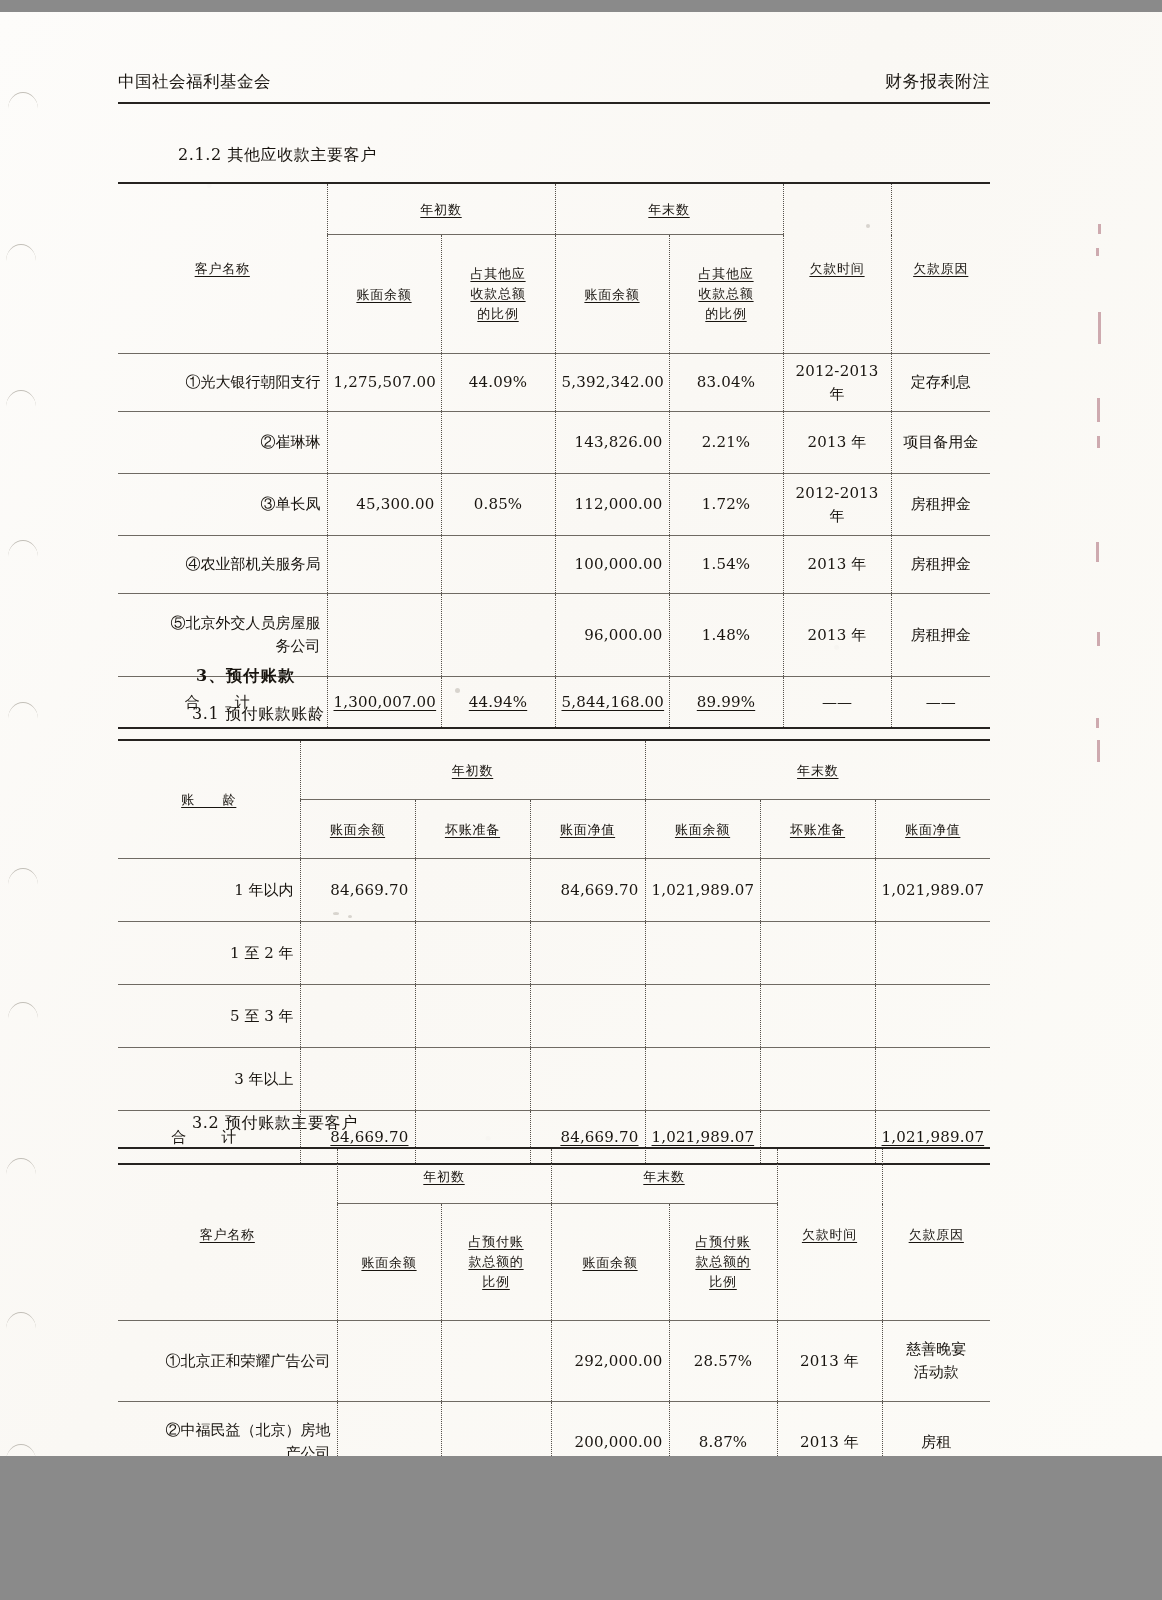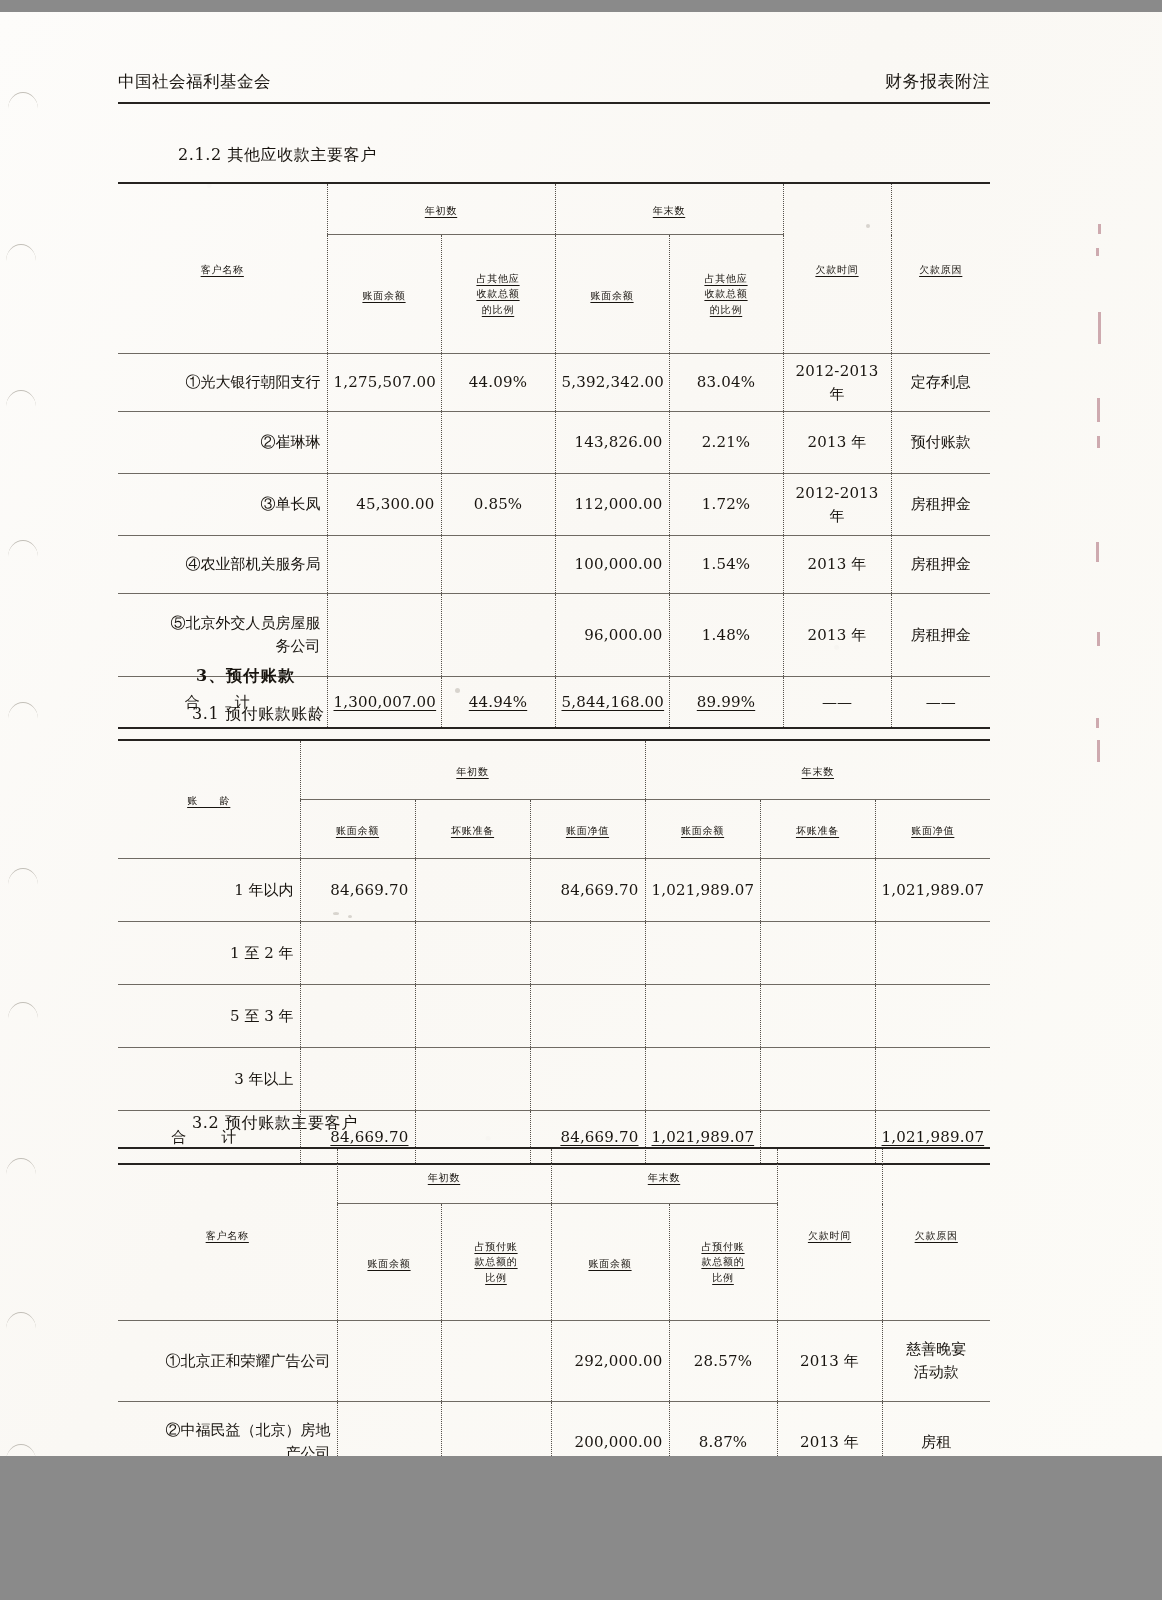--- a/index.html
+++ b/index.html
@@ -83,21 +83,21 @@
   table.fin td.nb-l { border-left: none; }
   table.fin td.nb-r { border-right: none; }
   table.fin tr.topline td { border-top: 2px solid #262320; }
   table.fin tr.botline td { border-bottom: 2px solid #262320; }
 
   .u { text-decoration: underline; text-underline-offset: 3px; }
   .c { text-align: center; }
   .r { text-align: right; }
   .l { text-align: right; }
   .num { font-family: "DejaVu Serif", "Liberation Serif", serif; letter-spacing: 0.2px; }
-  .hdrtxt { font-size: 10px; letter-spacing: 0.8px; }
+  .hdrtxt { font-size: 13px; letter-spacing: 0.8px; }
   .stack { display: block; line-height: 1.55; }
   .spaced { letter-spacing: 10px; }
   .dash { letter-spacing: 0; }
 
   
   .folio {
     position: absolute;
     left: 0; right: 0;
     top: 1486px;
     text-align: center;
@@ -196,21 +196,21 @@
         <td class="c nb-r">定存利息</td>
       </tr>
 
       <tr>
         <td class="l nb-l" style="height:55px; padding-left:10px;">②崔琳琳</td>
         <td class="r num"></td>
         <td class="c num"></td>
         <td class="r num">143,826.00</td>
         <td class="c num">2.21%</td>
         <td class="c num">2013 年</td>
-        <td class="c nb-r">预付账款</td>
+        <td class="c nb-r">项目备用金</td>
       </tr>
 
       <tr>
         <td class="l nb-l" style="height:55px; padding-left:10px;">③单长凤</td>
         <td class="r num">45,300.00</td>
         <td class="c num">0.85%</td>
         <td class="r num">112,000.00</td>
         <td class="c num">1.72%</td>
         <td class="c num">2012-2013 年</td>
         <td class="c nb-r">房租押金</td>

